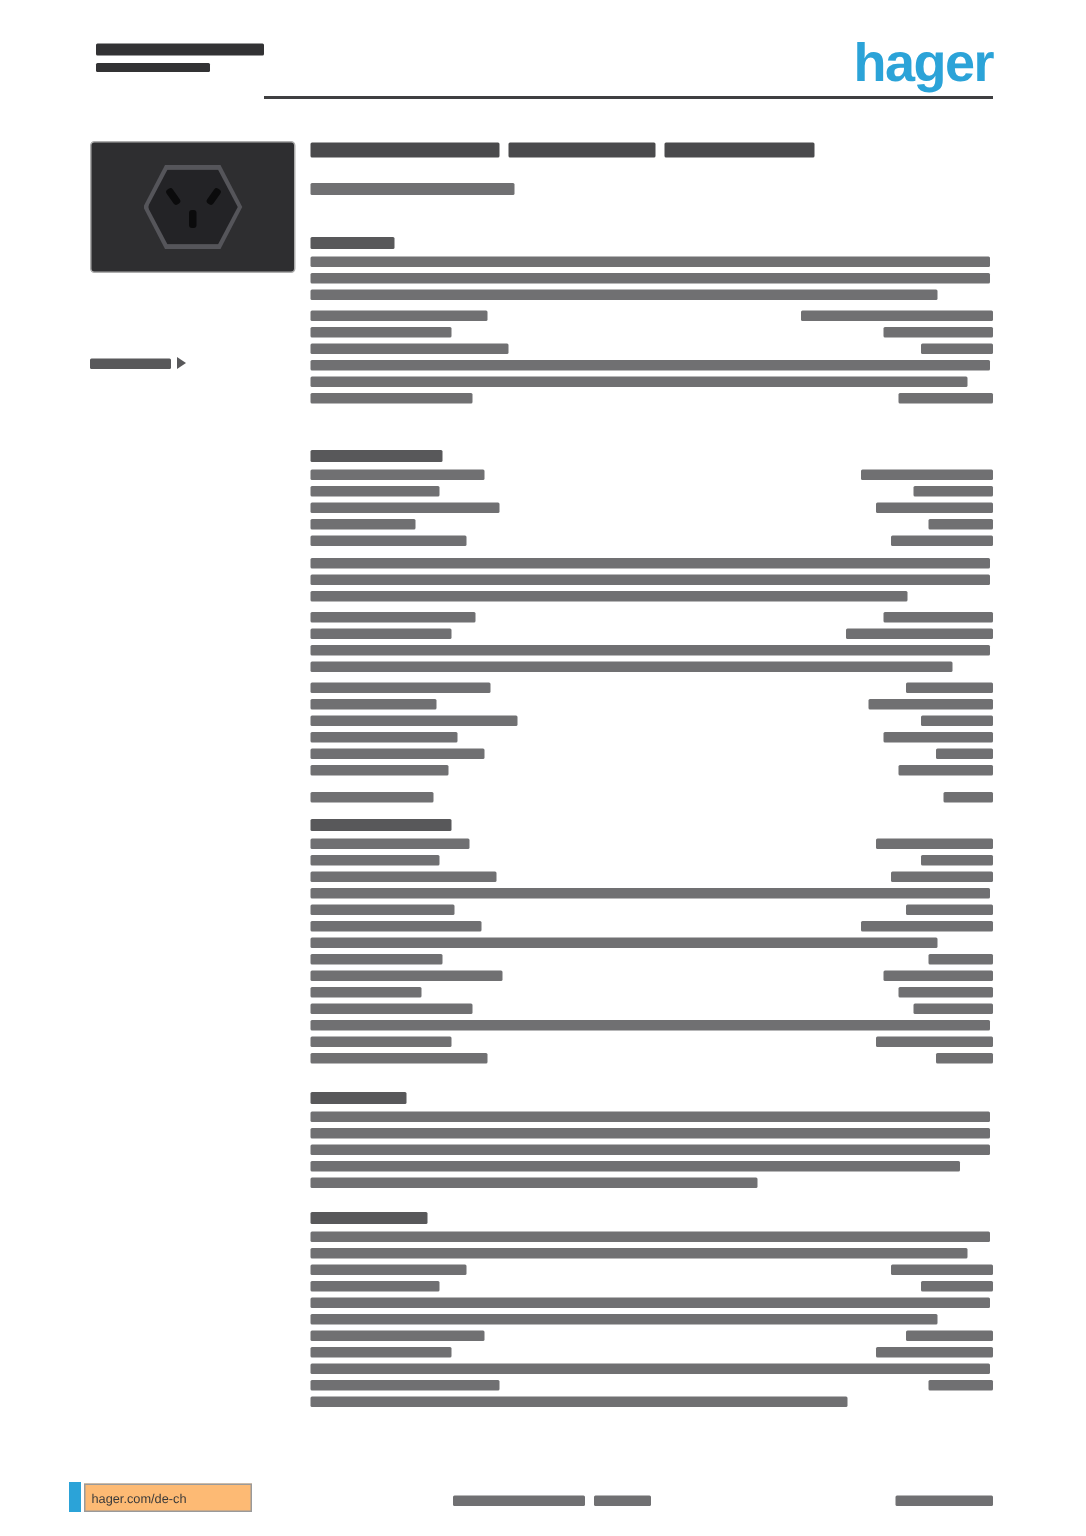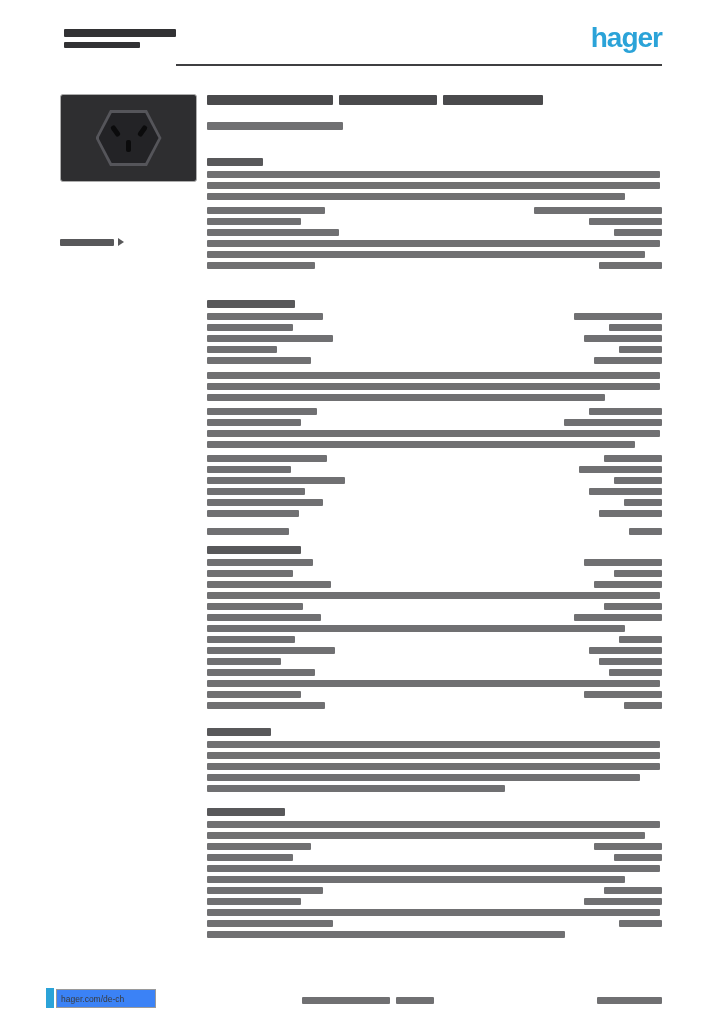--- a/index.html
+++ b/index.html
@@ -12,21 +12,21 @@
   .tone-ink{background:var(--tone-ink,#323234);}
   .tone-title{background:var(--tone-title,#4a4a4c);}
   .tone-dark{background:var(--tone-dark,#58585a);}
   .tone-mid{background:var(--tone-mid,#707072);}
 
   
   .rule{position:absolute;left:176px;top:64px;width:486px;height:2px;background:#3f3f41;}
 
   
   .logo{
-    position:absolute;top:24px;right:62px;font-size:28px;font-weight:bold;
+    position:absolute;top:24px;right:62px;font-size:36px;font-weight:bold;
     letter-spacing:-1px;line-height:1;color:#2BA3D8;
   }
 
   
   .img-box{
     position:absolute;left:60px;top:94px;width:135px;height:86px;
     background:#2e2e30;border:1px solid #adadad;border-radius:3px;
     display:flex;align-items:center;justify-content:center;
   }
   .hex-outer{
@@ -46,22 +46,22 @@
   
   .caption-arrow{
     position:absolute;left:118px;top:238px;width:0;height:0;
     border-top:4px solid transparent;border-bottom:4px solid transparent;
     border-left:6px solid #58585a;
   }
 
   
   .footer-mark{position:absolute;left:46px;top:988px;width:8px;height:20px;background:#2BA3D8;}
   .footer-box{
-    position:absolute;left:56px;top:989px;width:100px;height:19px;
-    border:1px solid #9a9a9a;background:#3b82f6;display:flex;align-items:center;
+    position:absolute;left:56px;top:989px;width:112px;height:19px;
+    border:1px solid #9a9a9a;background:#fdba74;display:flex;align-items:center;
     padding-left:4px;box-sizing:border-box;
   }
   .footer-box span{font-size:8.5px;color:#3a3a3a;letter-spacing:0;}
 </style>
 </head>
 <body>
 
 <div class="page">
 
   <div id="bars">

